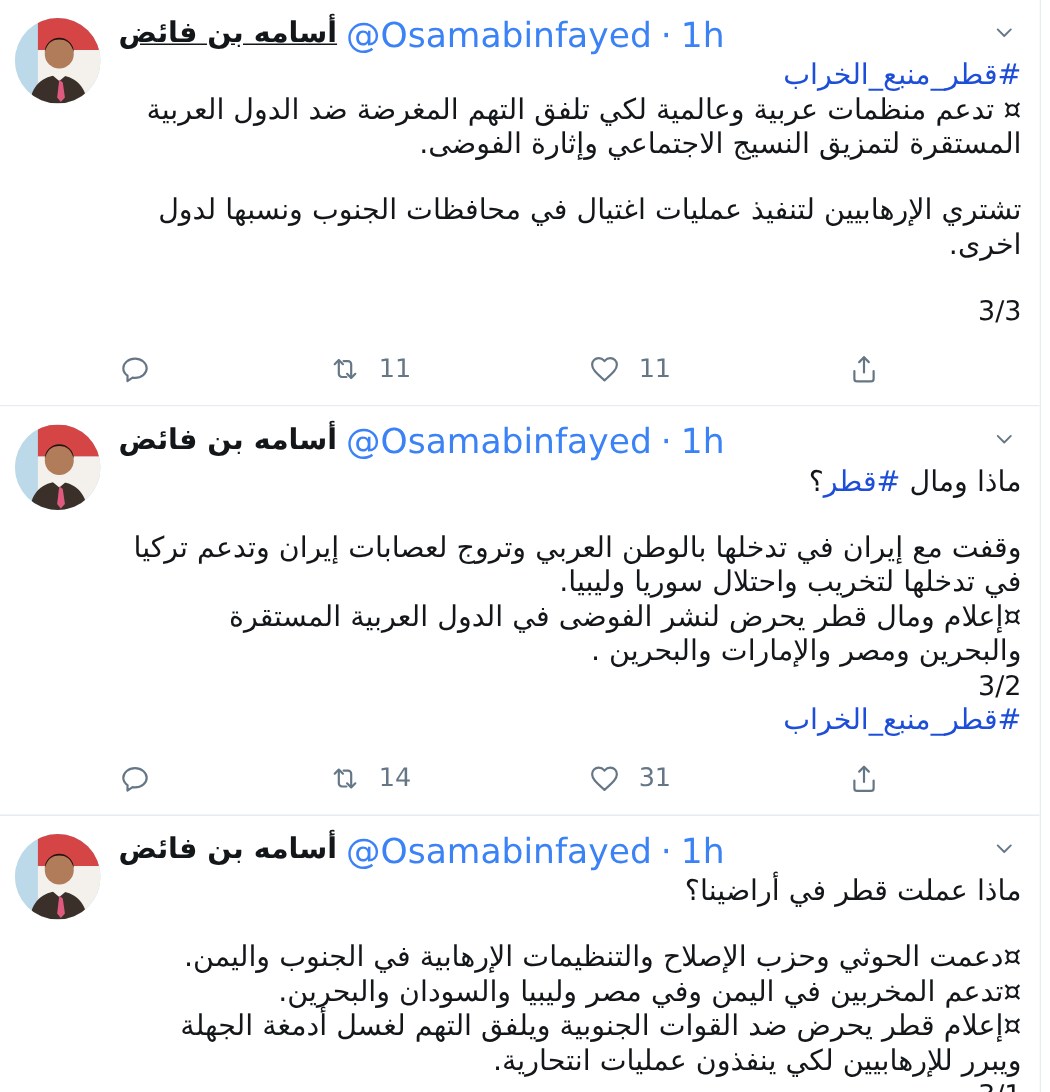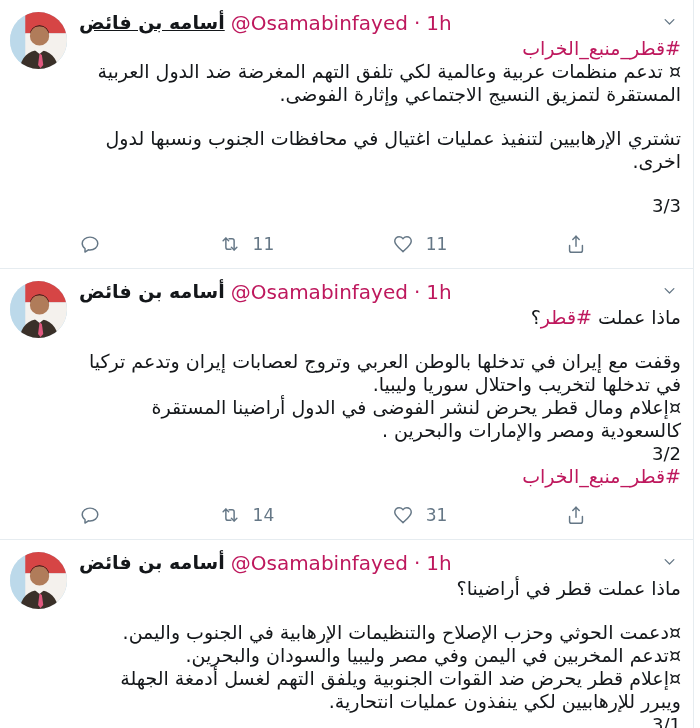--- a/index.html
+++ b/index.html
@@ -18,31 +18,31 @@
   .tweet-inner{display:flex;}
   .avatar-wrap{
     width:57px;height:57px;border-radius:50%;overflow:hidden;
     flex-shrink:0;margin-top:3px;background:#cfe6f2;
   }
   .avatar-wrap svg{display:block;width:57px;height:57px;}
   .content{flex:1;padding-left:12px;min-width:0;}
   .header-row{display:flex;align-items:flex-start;gap:6px;padding-top:2px;}
   .name{font-weight:bold;font-size:19px;color:#14171a;white-space:nowrap;}
   .tweet-1 .name{text-decoration:underline;}
-  .meta{font-size:20px;color:#be185d;white-space:nowrap;}
+  .meta{font-size:23px;color:#3b82f6;white-space:nowrap;}
   .chevron-btn{position:absolute;top:14px;right:16px;color:#657786;cursor:pointer;}
   .chevron-btn svg{width:15px;height:15px;stroke:#657786;fill:none;stroke-width:2;stroke-linecap:round;stroke-linejoin:round;}
   .body{
     direction:rtl;text-align:right;
     font-size:19px;line-height:23px;color:#14171a;
     margin-top:2px;
   }
   .body p{margin:0;}
   .spacer{height:21px;}
-  .hashtag{color:#be185d;text-decoration:none;cursor:pointer;}
+  .hashtag{color:#1d4ed8;text-decoration:none;cursor:pointer;}
   .page-indicator{direction:rtl;font-size:18px;color:#14171a;line-height:23px;}
   .actions{
     display:flex;justify-content:space-between;align-items:center;
     width:508px;margin-top:16px;margin-bottom:12px;color:#657786;
   }
   .action{display:flex;align-items:center;gap:12px;font-size:17px;color:#657786;cursor:pointer;background:none;border:none;padding:0;font-family:inherit;}
   .action svg{width:22px;height:22px;stroke:#657786;fill:none;stroke-width:1.6;stroke-linecap:round;stroke-linejoin:round;}
   .count{min-width:10px;}
 </style>
 </head>
@@ -138,24 +138,24 @@
         </svg>
       </div>
       <div class="content">
         <div class="header-row">
           <span class="name">أسامه بن فائض</span>
           <span class="meta">@Osamabinfayed</span>
           <span class="meta">·</span>
           <span class="meta">1h</span>
         </div>
         <div class="body" dir="rtl">
-          <p><span>ماذا عملت </span><a class="hashtag">#قطر</a><span>؟</span></p>
+          <p><span>ماذا ومال </span><a class="hashtag">#قطر</a><span>؟</span></p>
           <div class="spacer"></div>
           <p>وقفت مع إيران في تدخلها بالوطن العربي وتروج لعصابات إيران وتدعم تركيا في تدخلها لتخريب واحتلال سوريا وليبيا.</p>
-          <p>¤إعلام ومال قطر يحرض لنشر الفوضى في الدول أراضينا المستقرة كالسعودية ومصر والإمارات والبحرين .</p>
+          <p>¤إعلام ومال قطر يحرض لنشر الفوضى في الدول العربية المستقرة والبحرين ومصر والإمارات والبحرين .</p>
           <p class="page-indicator">3/2</p>
           <p><a class="hashtag">#قطر_منبع_الخراب</a></p>
         </div>
         <div class="actions">
           <button class="action">
             <svg viewBox="0 0 24 24">
                   <path d="M12 4.5c-4.7 0-8.5 3.1-8.5 7 0 2.2 1.2 4.1 3.1 5.4l-.1 3.9 3.7-2.5c.6.1 1.2.2 1.8.2 4.7 0 8.5-3.1 8.5-7s-3.8-7-8.5-7z"></path>
                 </svg>
           </button>
           <button class="action">

